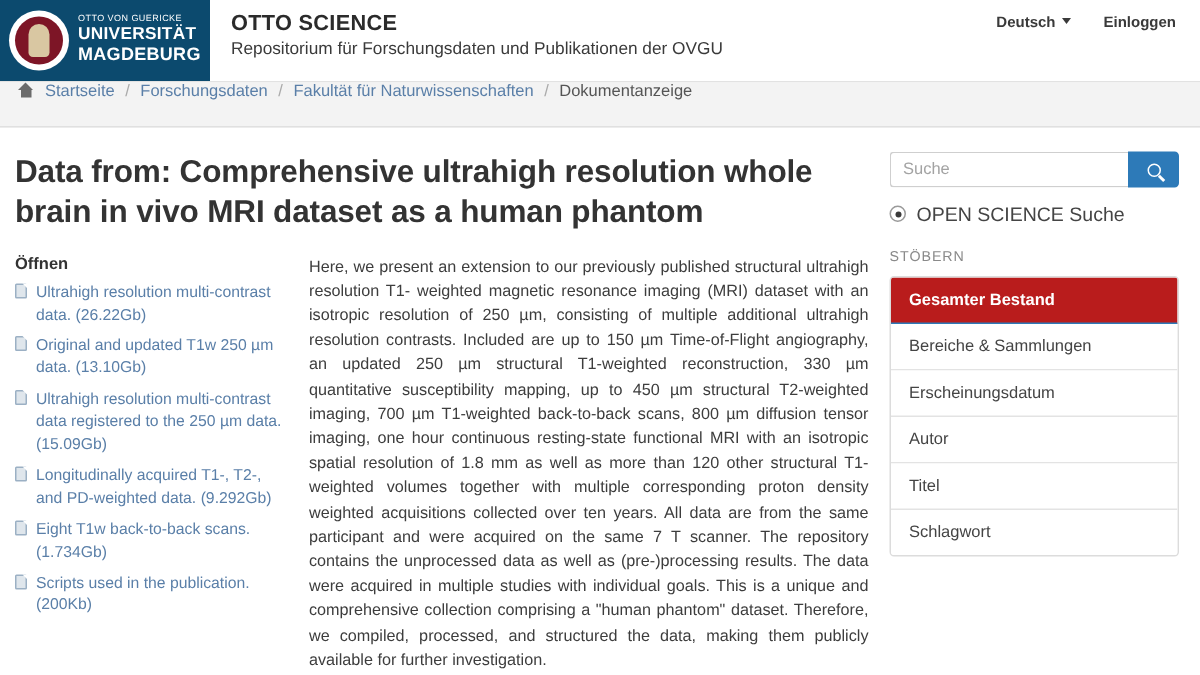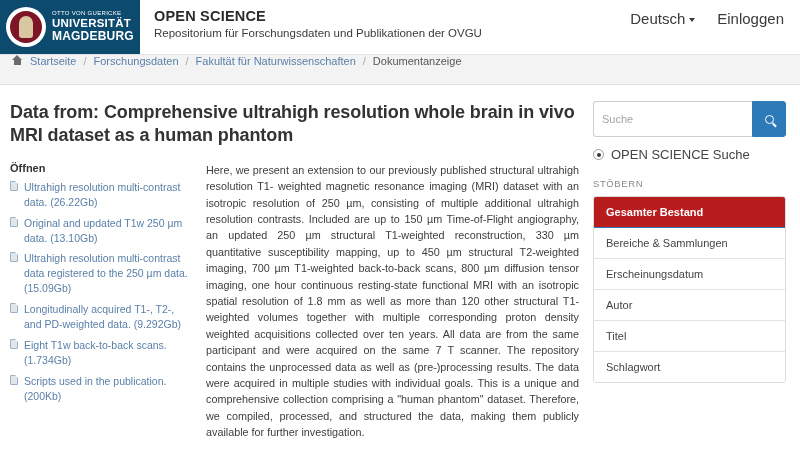--- a/index.html
+++ b/index.html
@@ -73,23 +73,24 @@
     color: #3a3a3a;
     margin-top: 3px;
   }
   .header-links {
     display: flex;
     align-items: flex-start;
     padding: 10px 16px 0 0;
     gap: 22px;
   }
   .header-links a {
-    font-size: 15px;
+    font-size: 10px;
     color: #3a3a3a;
     text-decoration: none;
+    font-weight: bold;
   }
   .caret-down {
     display: inline-block;
     width: 0; height: 0;
     border-left: 3.5px solid transparent;
     border-right: 3.5px solid transparent;
     border-top: 4px solid #3a3a3a;
     margin-left: 4px;
     vertical-align: 2px;
   }
@@ -145,21 +146,21 @@
     padding: 0 14px 0 10px;
     overflow: hidden;
   }
   .right-col {
     flex: 0 0 196px;
     padding: 16px 14px 0 0;
   }
 
   
   h1.page-title {
-    font-size: 18px;
+    font-size: 21px;
     font-weight: bold;
     color: #333;
     line-height: 1.3;
     margin: 16px 0 0 0;
     letter-spacing: -.1px;
   }
 
   .two-col {
     display: flex;
     margin-top: 14px;
@@ -207,21 +208,21 @@
   .abstract {
     font-size: 10.8px;
     line-height: 1.52;
     color: #3d3d3d;
     text-align: justify;
   }
 
   
   .search-row {
     display: flex;
-    height: 36px;
+    height: 24px;
     margin-bottom: 10px;
   }
   .search-input {
     flex: 1 1 auto;
     border: 1px solid #cfcfcf;
     border-right: none;
     border-radius: 3px 0 0 3px;
     padding: 0 8px;
     font-size: 11px;
     color: #555;
@@ -319,21 +320,21 @@
       <div class="seal-fig"></div>
     </div>
     <div class="logo-text">
       <div class="l1">OTTO VON GUERICKE</div>
       <div class="l2">UNIVERSITÄT</div>
       <div class="l3">MAGDEBURG</div>
     </div>
   </div>
 
   <div class="header-titles">
-    <div class="t1">OPEN SCIENCE</div>
+    <div class="t1">OTTO SCIENCE</div>
     <div class="t2">Repositorium für Forschungsdaten und Publikationen der OVGU</div>
   </div>
 
   <div class="header-links">
     <a href="#"><span>Deutsch</span><span class="caret-down"></span></a>
     <a href="#">Einloggen</a>
   </div>
 </div>
 
 <div class="breadcrumb">

